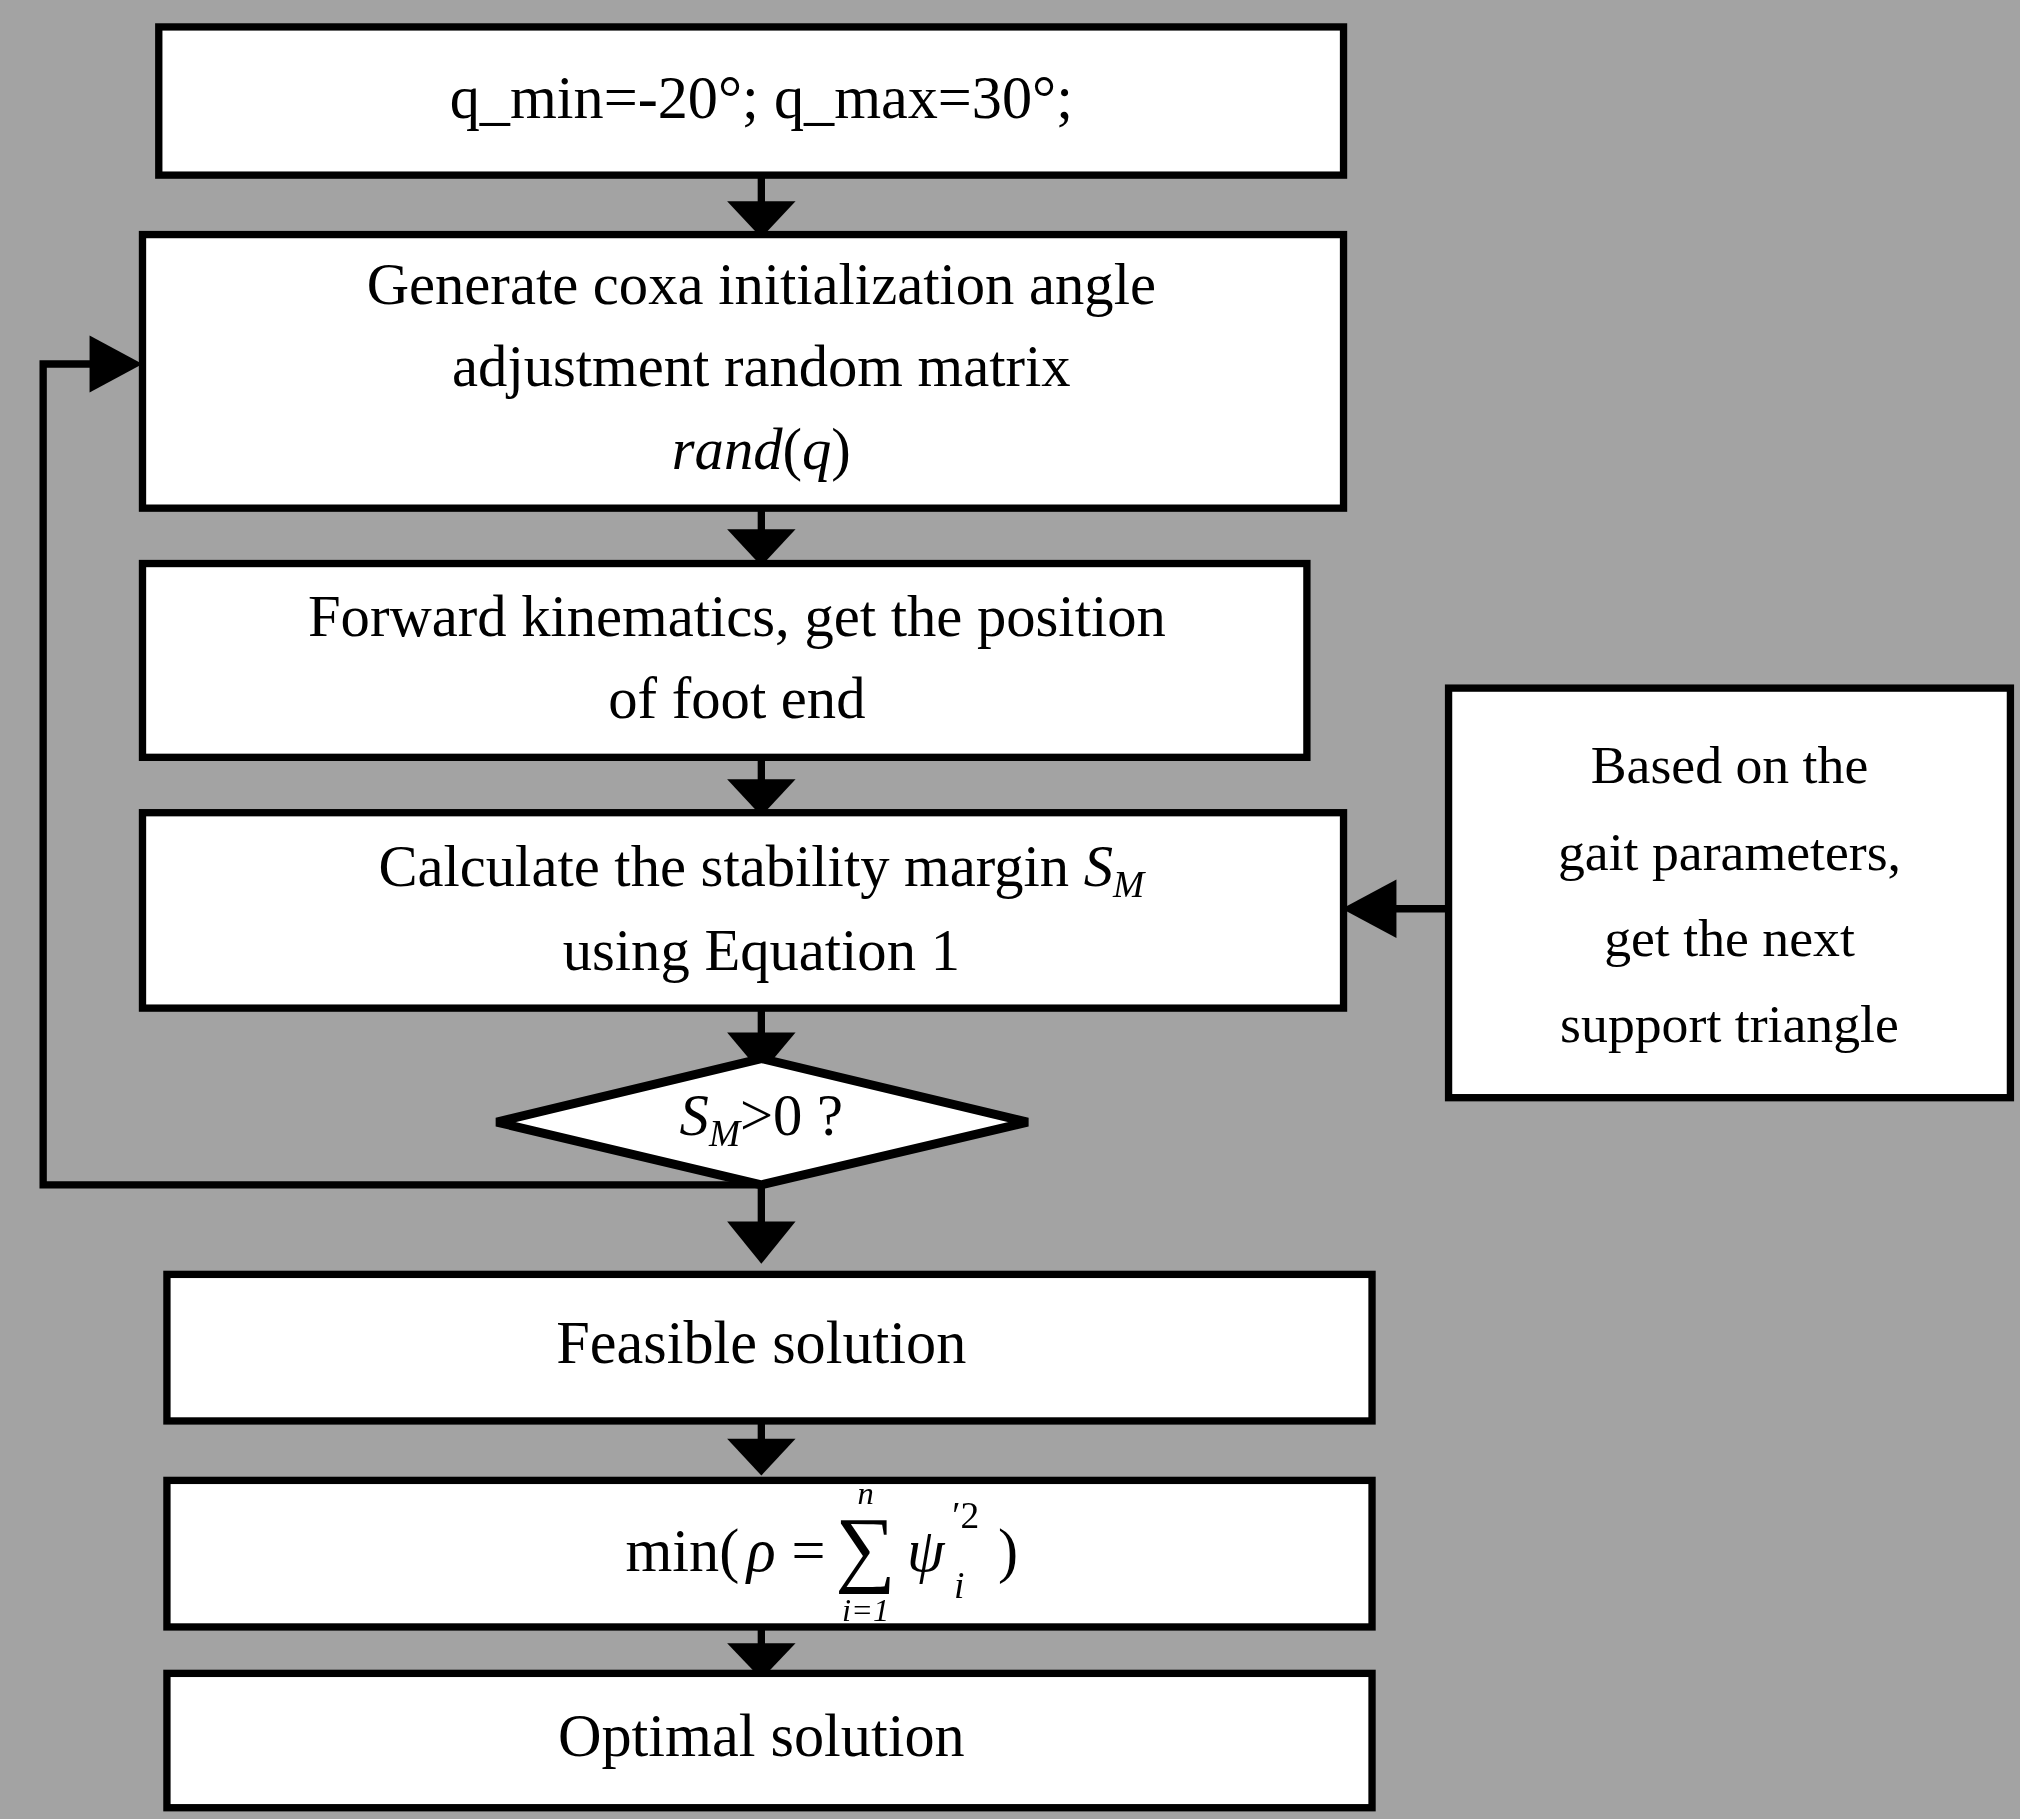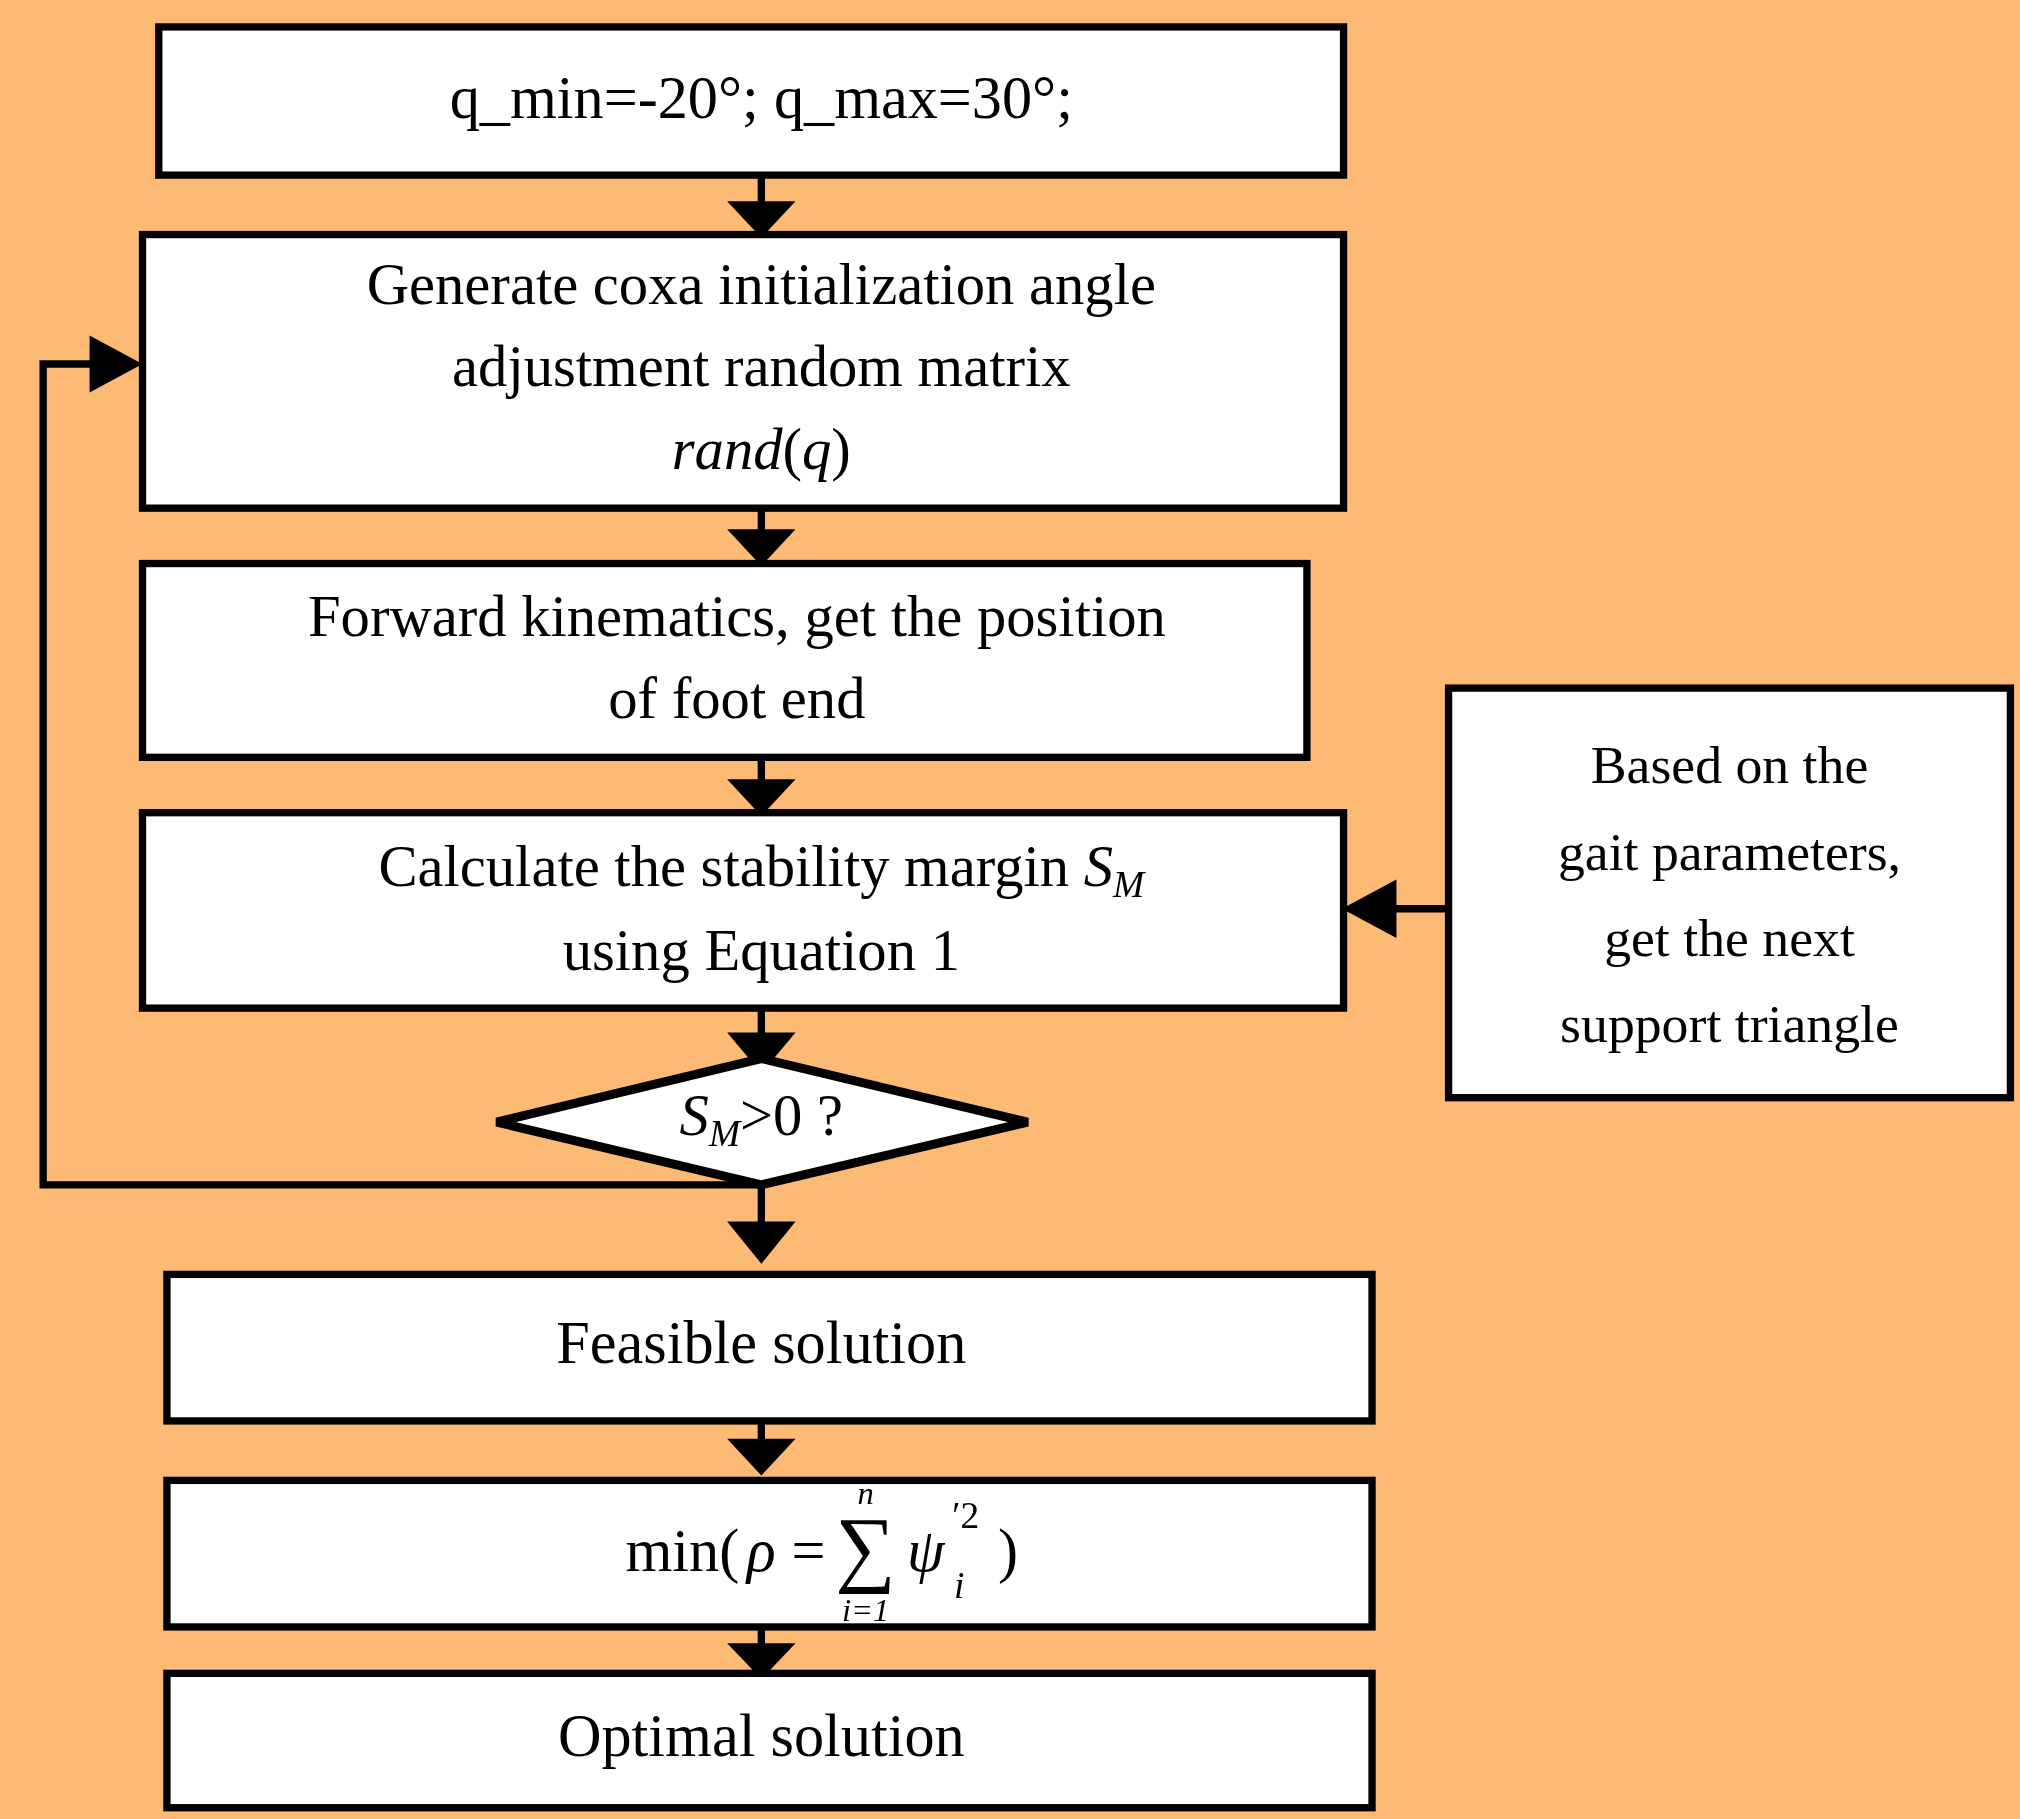--- a/index.html
+++ b/index.html
@@ -10,21 +10,21 @@
   body {
     width: 2021px;
     height: 1820px;
     font-family: "Liberation Serif", "DejaVu Serif", serif;
     overflow: hidden;
   }
   #flowchart-root {
     position: relative;
     width: 2021px;
     height: 1820px;
-    background: #fdba74;
+    background: #a3a3a3;
   }
   svg.chart-canvas {
     position: absolute;
     left: 0;
     top: 0;
     width: 2021px;
     height: 1820px;
   }
   .node-text {
     font-family: "Liberation Serif", "DejaVu Serif", serif;

